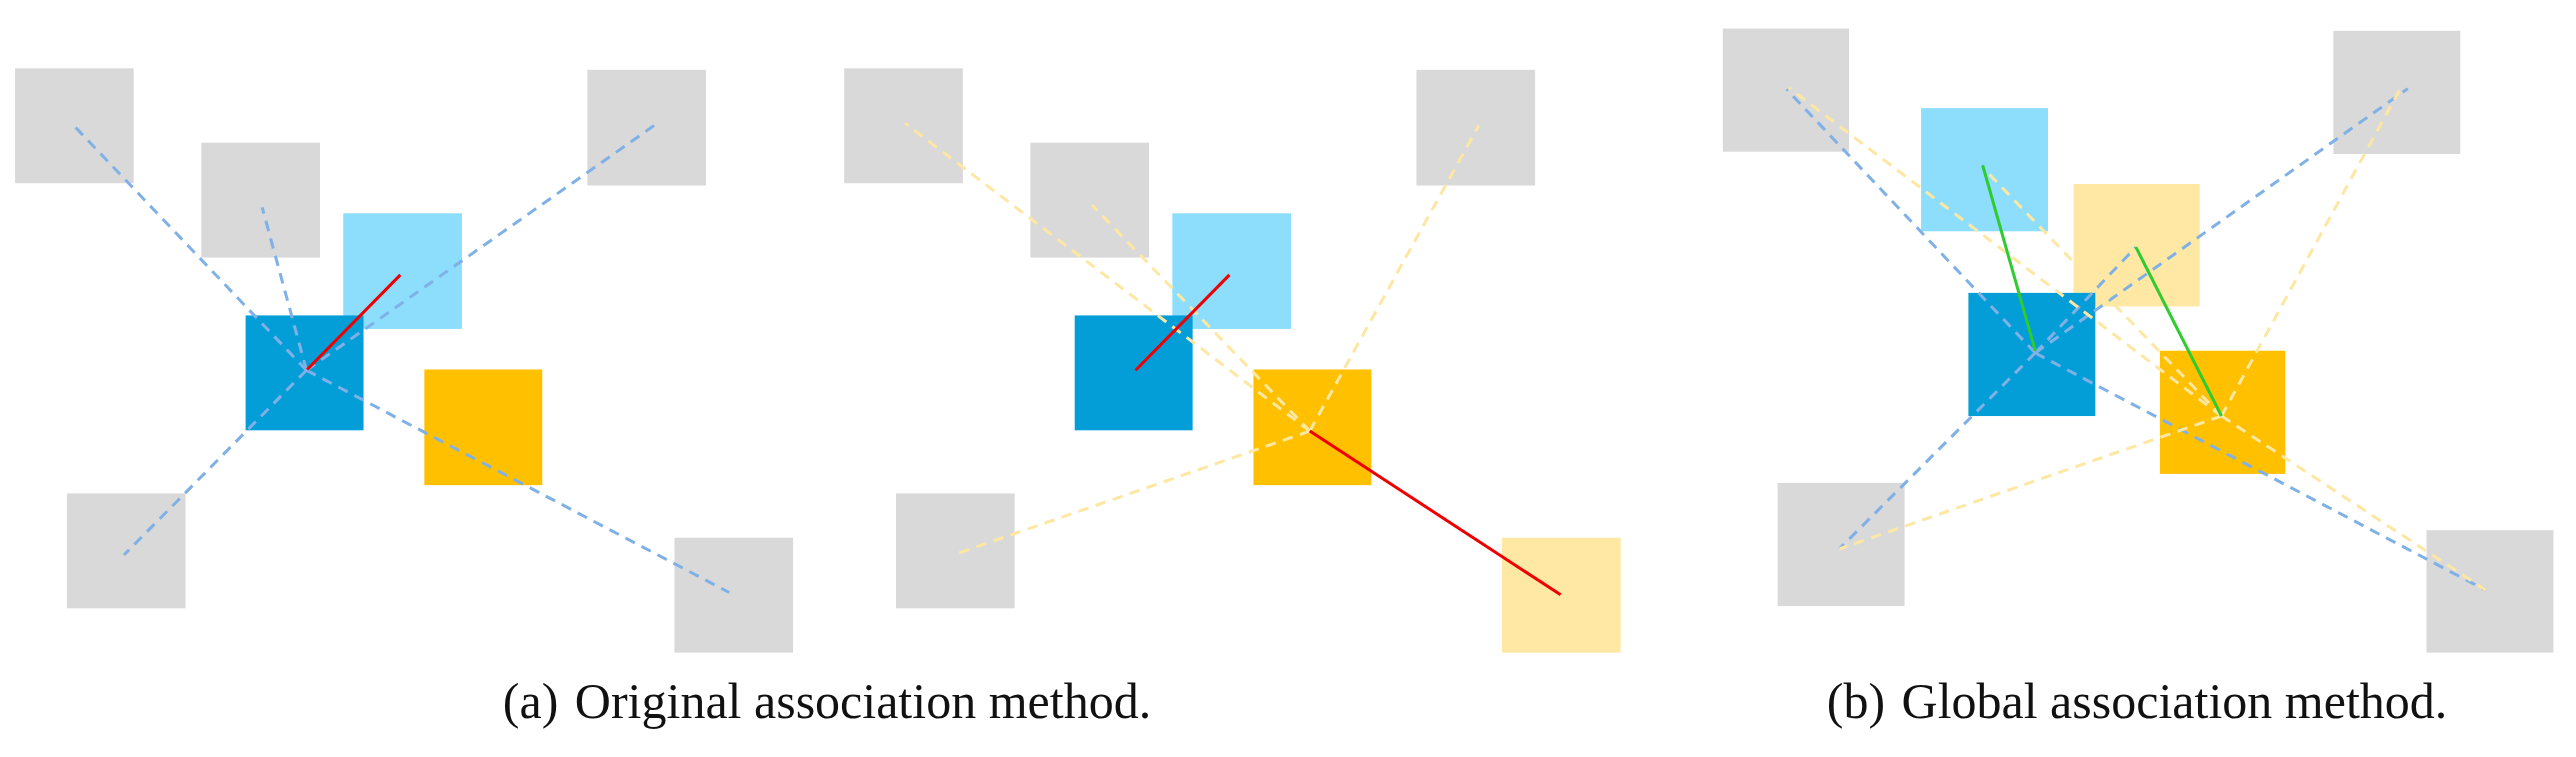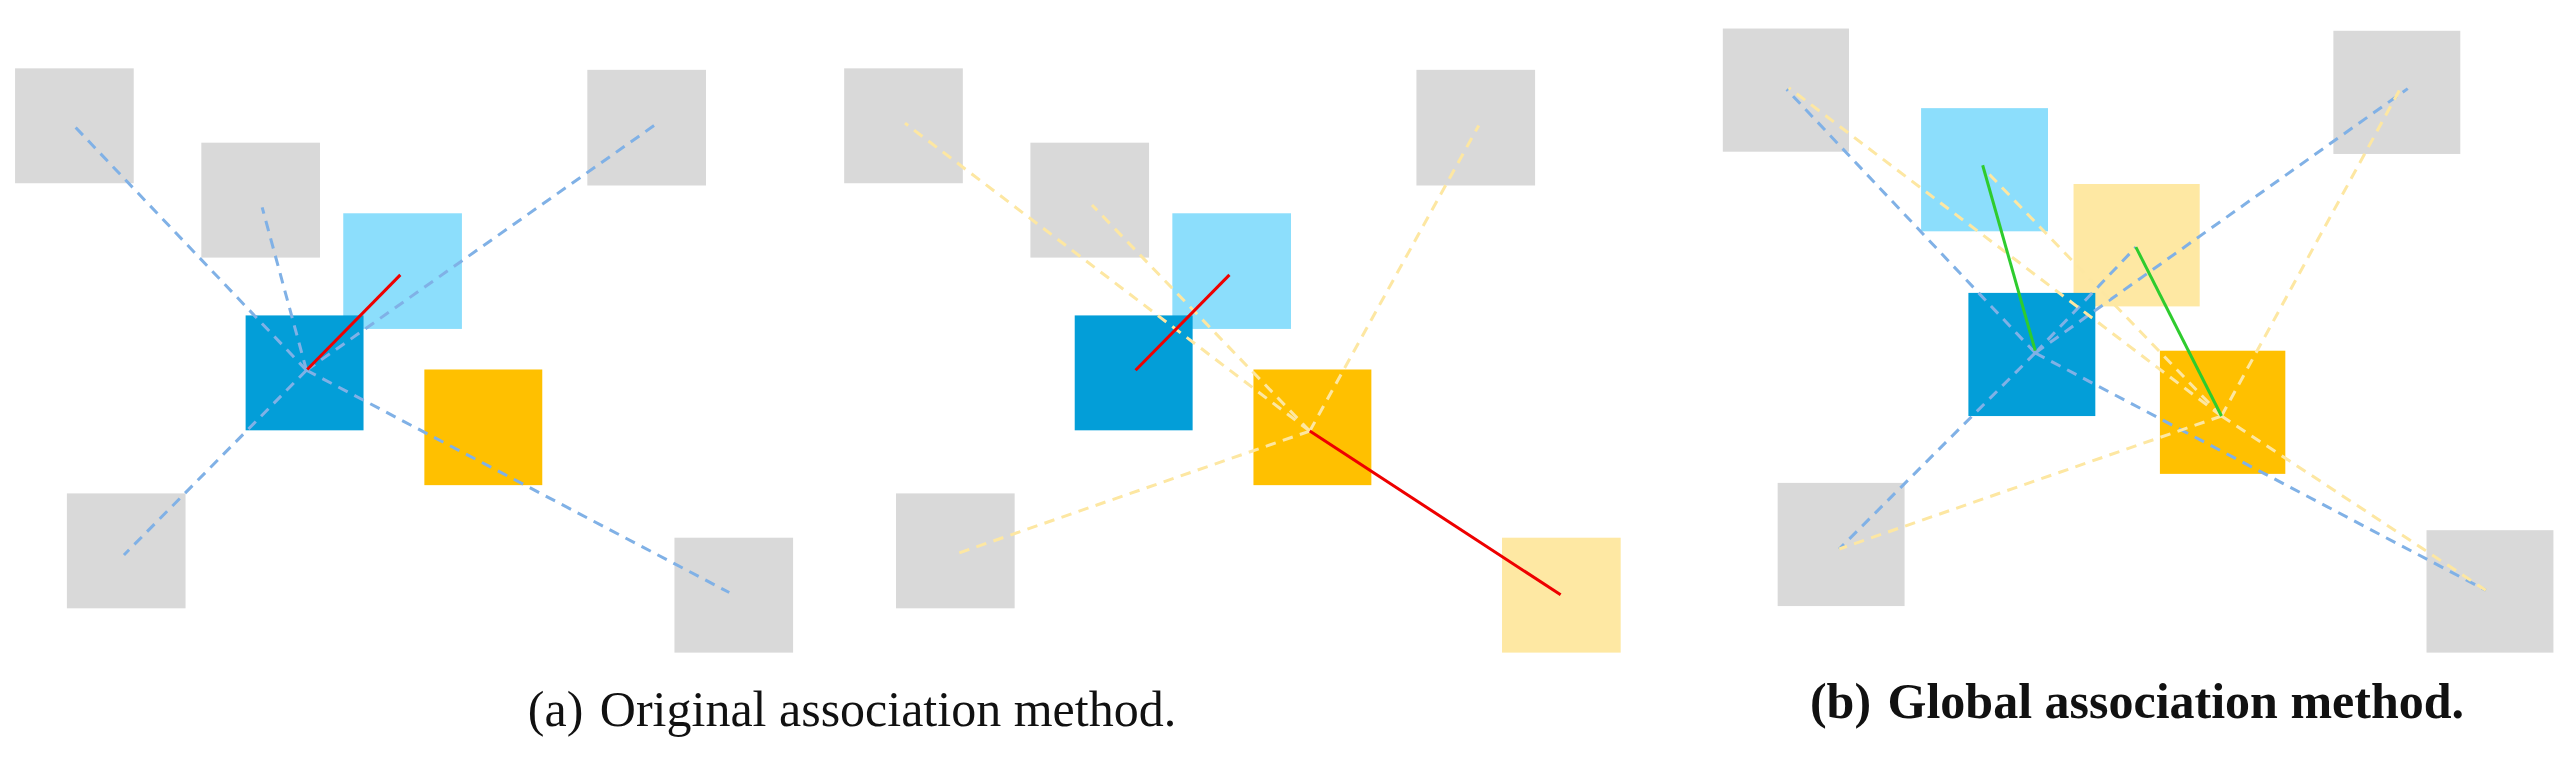--- a/index.html
+++ b/index.html
@@ -70,19 +70,19 @@
       <line x1="2958" y1="554" x2="2382" y2="117" stroke="#fde7a2" stroke-width="4" stroke-dasharray="14 10" stroke-linecap="butt"></line>
       <line x1="2958" y1="554" x2="2642" y2="225" stroke="#fde7a2" stroke-width="4" stroke-dasharray="14 10" stroke-linecap="butt"></line>
       <line x1="2958" y1="554" x2="3195" y2="120" stroke="#fde7a2" stroke-width="4" stroke-dasharray="14 10" stroke-linecap="butt"></line>
       <line x1="2958" y1="554" x2="2449" y2="731" stroke="#fde7a2" stroke-width="4" stroke-dasharray="14 10" stroke-linecap="butt"></line>
       <line x1="2958" y1="554" x2="3310" y2="786" stroke="#fde7a2" stroke-width="4" stroke-dasharray="14 10" stroke-linecap="butt"></line>
       <line x1="2640" y1="220" x2="2710" y2="467" stroke="#2ecc2e" stroke-width="4" stroke-linecap="butt"></line>
       <line x1="2844" y1="329" x2="2958" y2="554" stroke="#2ecc2e" stroke-width="4" stroke-linecap="butt"></line>
     </g>
 </svg>
 
-<div class="caption" id="caption-a" style="left: 852px; margin-top: 8px;">
+<div class="caption" id="caption-a" style="left: 827px;">
   <span class="tag">(a)</span><span>Original association method.</span>
 </div>
-<div class="caption" id="caption-b" style="left: 2137px; font-weight: bold;">
+<div class="caption" id="caption-b" style="left: 2137px;">
   <span class="tag">(b)</span><span>Global association method.</span>
 </div>
 
 
 </body></html>

